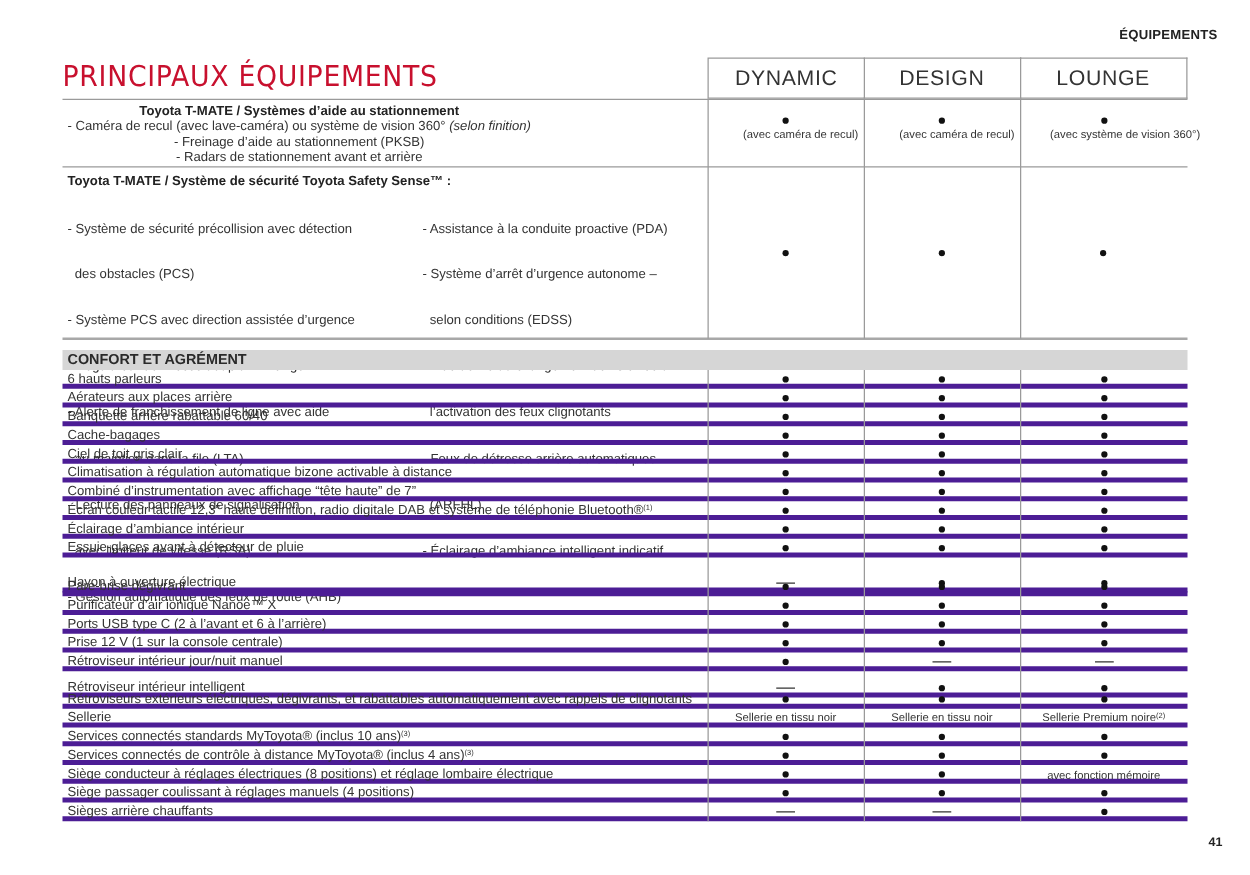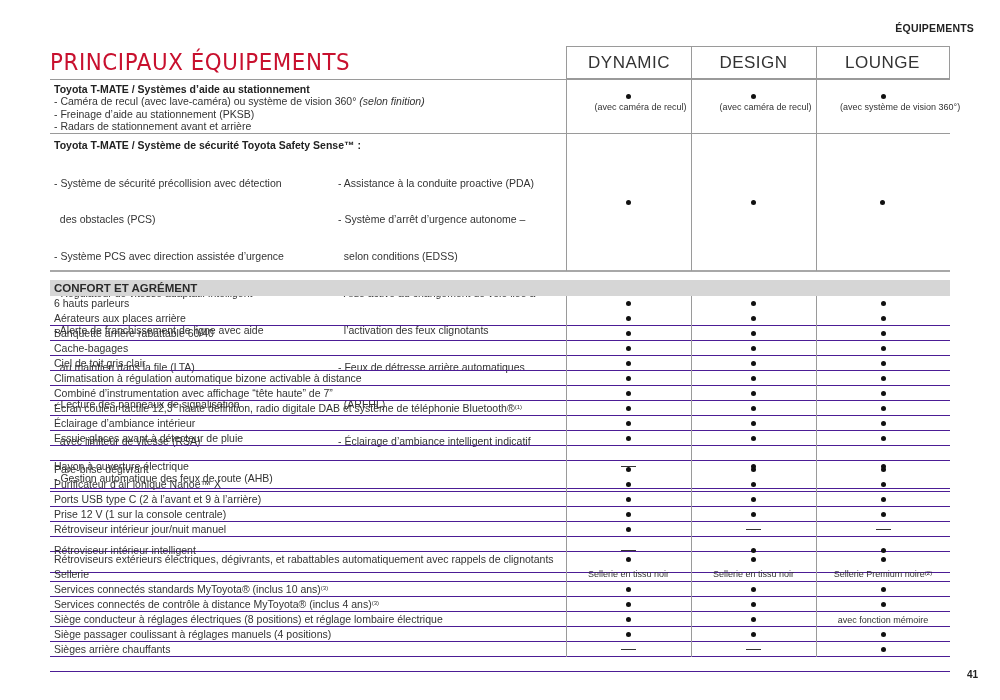--- a/index.html
+++ b/index.html
@@ -27,22 +27,22 @@
   .cell-text { font-size:10.5px; line-height:12.3px; color:#333; }
   .bold { font-weight:bold; color:#222; }
   .bullet { width:5px; height:5px; border-radius:50%; background:#111; }
   .dash { width:15px; height:1px; background:#333; }
   .note { font-size:9px; color:#333; text-align:center; white-space:nowrap;margin-left:24px; }
   .section-bar {
     left:50px; width:900px; top:280px; height:16px; background:#d6d6d6;
     font-size:11.5px; font-weight:bold; color:#2a2a2a; line-height:16px; padding-left:4px; box-sizing:border-box;
   }
   .row {
-    left:50px; width:900px; height:30px; position:absolute; box-sizing:border-box;
-    border-bottom:1px solid #4c1d95;
+    left:50px; width:900px; height:15px; position:absolute; box-sizing:border-box;
+    border-bottom:4px solid #4c1d95;
   }
   .row .label {
     position:absolute; left:4px; top:0; font-size:10.5px; line-height:15px; color:#333; white-space:nowrap;
   }
   .row .c {
     position:absolute; top:0; height:15px; display:flex; align-items:center; justify-content:center;
   }
   .row .c1 { left:516px; width:125px; }
   .row .c2 { left:641px; width:125px; }
   .row .c3 { left:766px; width:134px; }
@@ -60,21 +60,21 @@
 <div class="abs trim-header" style="left:691px;width:126px;border-left:none;">DESIGN</div>
 <div class="abs trim-header" style="left:816px;width:134px;border-left:none;">LOUNGE</div>
 
 <div class="abs hline" style="top:79px;"></div>
 <div class="abs hline" style="top:133px;"></div>
 <div class="abs hline thick" style="top:270px;"></div>
 <div class="abs vline" style="left:566px;top:79px;height:192px;"></div>
 <div class="abs vline" style="left:691px;top:79px;height:192px;"></div>
 <div class="abs vline" style="left:816px;top:79px;height:192px;"></div>
 
-<div class="abs cell-text" style="left:54px;top:83px;">
+<div class="abs cell-text" style="left:54px;top:83px;text-align:center;">
   <div class="bold">Toyota T-MATE / Systèmes d’aide au stationnement</div>
   <div><span>- Caméra de recul (avec lave-caméra) ou système de vision 360°</span> <i>(selon finition)</i></div>
   <div>- Freinage d’aide au stationnement (PKSB)</div>
   <div>- Radars de stationnement avant et arrière</div>
 </div>
 <div class="abs" style="left:566px;top:94px;width:125px;text-align:center;">
   <div class="bullet" style="margin:0 auto 3px;"></div>
   <div class="note">(avec caméra de recul)</div>
 </div>
 <div class="abs" style="left:691px;top:94px;width:125px;text-align:center;">
@@ -268,21 +268,21 @@
         <div class="bullet"></div>
       </div>
       <div class="c c2">
         <div class="bullet"></div>
       </div>
       <div class="c c3">
         <div class="bullet"></div>
       </div>
     </div>
     <div class="row" style="top: 491.65px;">
-      <div class="label"><span>Ports USB type C (2 à l’avant et 9 à l’arrière)</span></div>
+      <div class="label"><span>Ports USB type C (2 à l’avant et 6 à l’arrière)</span></div>
       <div class="c c1">
         <div class="bullet"></div>
       </div>
       <div class="c c2">
         <div class="bullet"></div>
       </div>
       <div class="c c3">
         <div class="bullet"></div>
       </div>
     </div>

